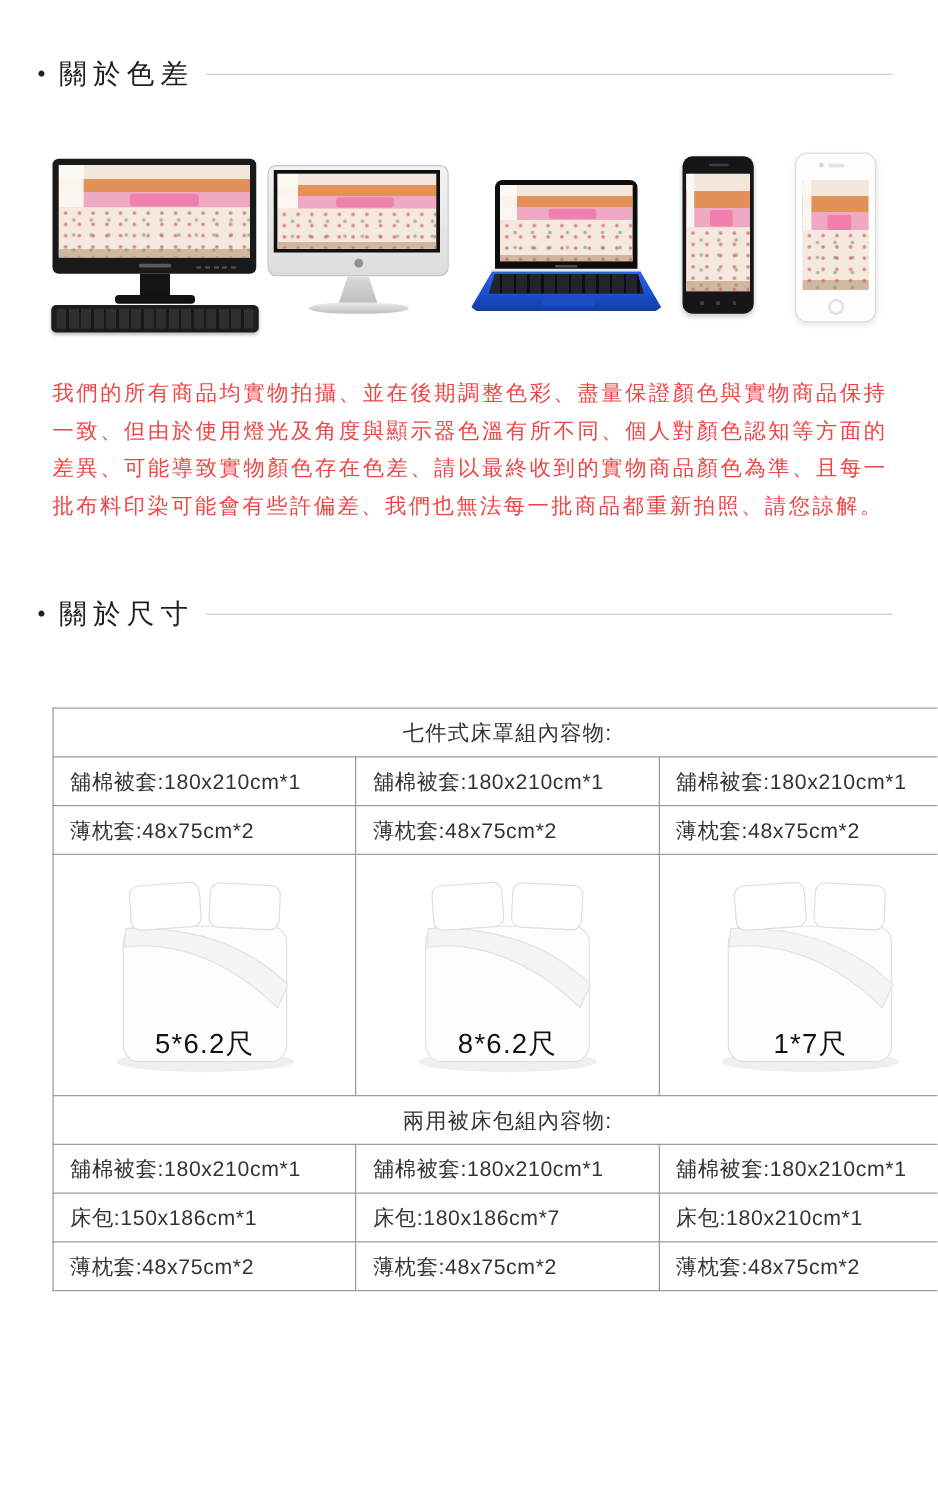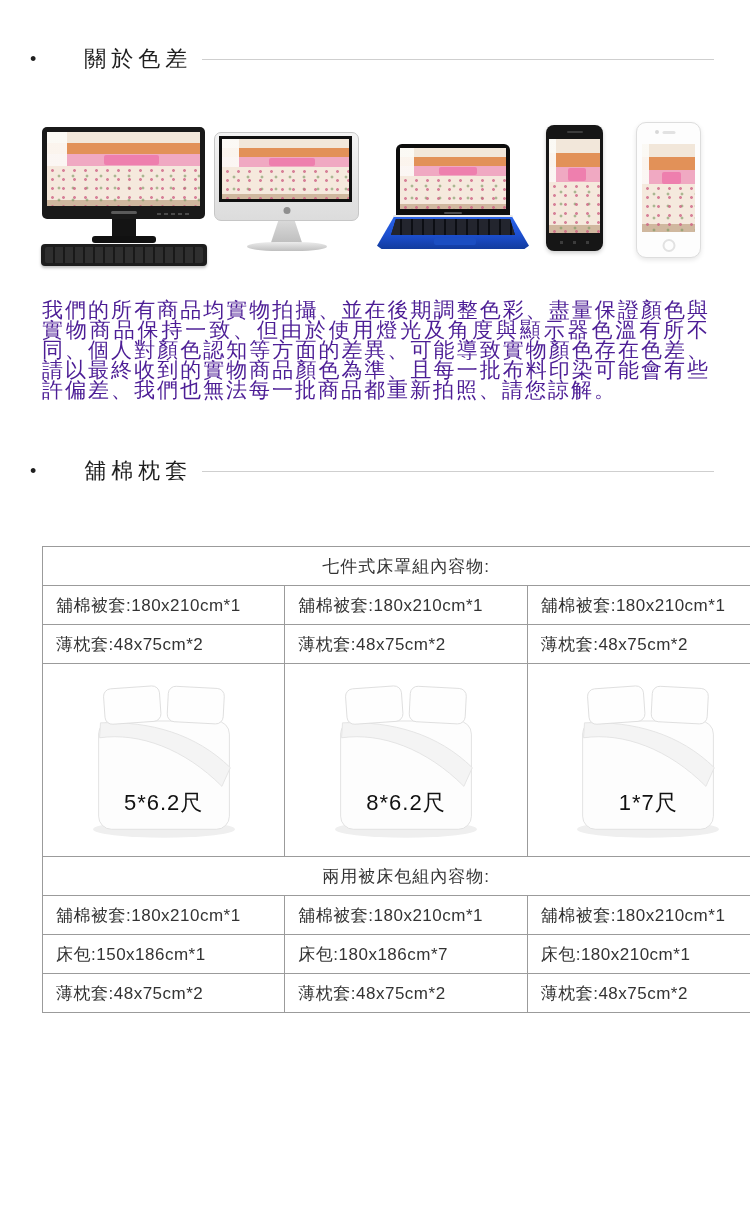--- a/index.html
+++ b/index.html
@@ -4,21 +4,21 @@
 <style>
   html,body{margin:0;padding:0;background:#fff;}
   body{width:750px;height:1208px;position:relative;overflow:hidden;
        font-family:"Liberation Sans","DejaVu Sans",sans-serif;color:#333;}
 
   
   .heading{display:flex;align-items:center;padding-left:30px;padding-right:36px;}
   .heading.first{margin-top:44px;}
   .heading.second{margin-top:56px;}
   .bullet{font-size:18px;color:#1f1f1f;margin-right:11px;line-height:1;}
-  .h-text{font-size:22px;letter-spacing:5px;color:#1f1f1f;white-space:nowrap;margin-left:37px;}
+  .h-text{font-size:22px;letter-spacing:5px;color:#1f1f1f;white-space:nowrap;}
   .h-line{flex:1;height:1px;background:#cfcfcf;margin-left:10px;}
 
   
   .devices{position:relative;height:152px;margin-top:40px;}
   .dev{position:absolute;}
 
   
   .bedphoto{position:absolute;overflow:hidden;background:#f2e7da;}
   .bp-top{position:absolute;left:0;top:0;width:100%;height:46%;
     background:
@@ -106,32 +106,32 @@
       box-shadow:0 2px 5px rgba(0,0,0,.1);}
   .phonew .bedphoto{left:5px;right:5px;top:21px;bottom:25px;}
   .pw-cam{position:absolute;left:50%;top:7px;transform:translateX(-14px);
       width:4px;height:4px;background:#d7d7d7;border-radius:50%;}
   .pw-speaker{position:absolute;left:50%;top:8px;transform:translateX(-50%);
       width:13px;height:3px;background:#e2e2e2;border-radius:2px;}
   .pw-home{position:absolute;left:50%;bottom:5px;transform:translateX(-50%);
       width:13px;height:13px;border:2px solid #e2e2e2;border-radius:50%;box-sizing:border-box;}
 
   
-  .para{margin:34px 40px 0 42px;width:668px;font-size:21px;line-height:20px;
-      letter-spacing:2px;text-align:justify;color:#4c1d95;}
+  .para{margin:34px 40px 0 42px;width:668px;font-size:17px;line-height:30px;
+      letter-spacing:2px;text-align:justify;color:#ef4444;}
 
   
   .size-table{margin:60px 0 0 42px;width:728px;border-collapse:collapse;
       table-layout:fixed;font-size:17px;color:#333;}
   .size-table td{border:1px solid #9b9b9b;height:38px;padding:0 6px 0 13px;
       letter-spacing:.5px;overflow:hidden;white-space:nowrap;}
   .size-table td.section-title{text-align:center;padding:0;letter-spacing:1px;}
   .size-table td.bed-cell{height:192px;padding:0;position:relative;}
   .bed-svg{display:block;width:198px;height:178px;margin:6px auto 0;}
-  .bed-label{position:absolute;left:0;right:0;bottom:38px;text-align:center;
+  .bed-label{position:absolute;left:0;right:0;bottom:26px;text-align:center;
       font-size:22px;color:#111;letter-spacing:1px;}
 </style>
 </head>
 <body>
 
 <div class="heading first">
   <span class="bullet">•</span>
   <span class="h-text">關於色差</span>
   <span class="h-line"></span>
 </div>
@@ -197,21 +197,21 @@
     </div>
     <div class="pw-home"></div>
   </div>
 
 </div>
 
 <p class="para">我們的所有商品均實物拍攝、並在後期調整色彩、盡量保證顏色與實物商品保持一致、但由於使用燈光及角度與顯示器色溫有所不同、個人對顏色認知等方面的差異、可能導致實物顏色存在色差、請以最終收到的實物商品顏色為準、且每一批布料印染可能會有些許偏差、我們也無法每一批商品都重新拍照、請您諒解。</p>
 
 <div class="heading second">
   <span class="bullet">•</span>
-  <span class="h-text">舖棉枕套</span>
+  <span class="h-text">關於尺寸</span>
   <span class="h-line"></span>
 </div>
 
 <table class="size-table">
   <colgroup>
       <col>
       <col>
       <col>
     </colgroup>
   <tbody>

